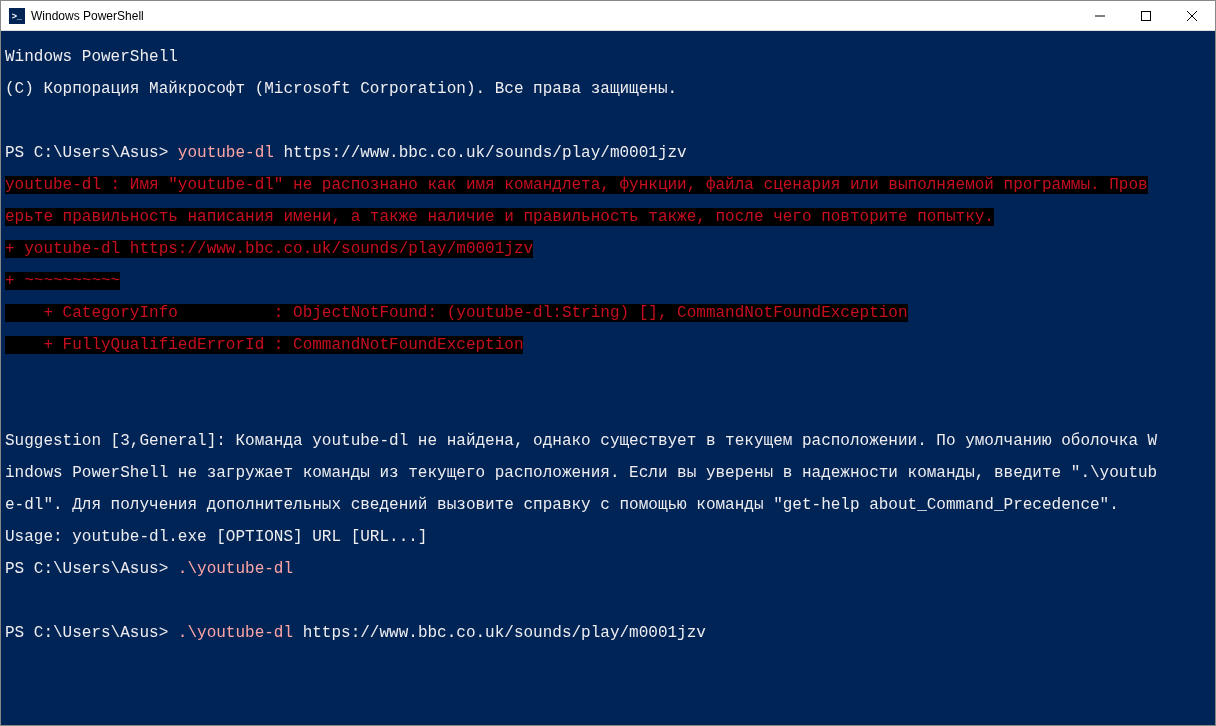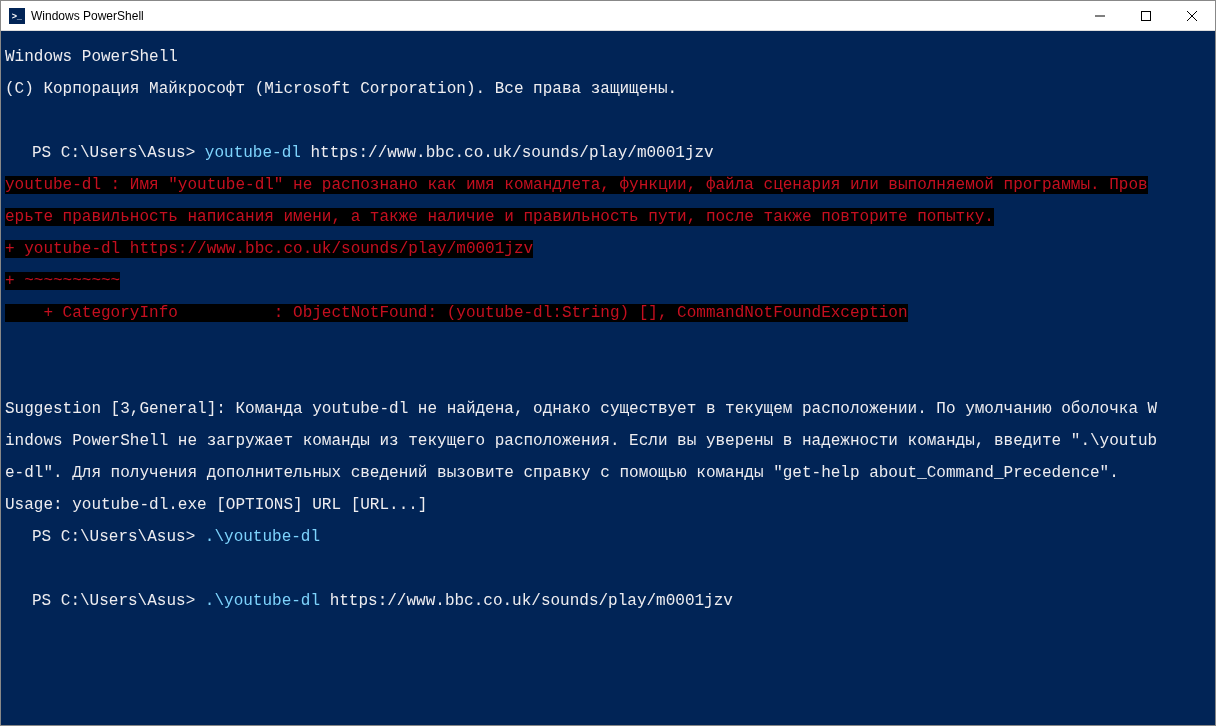--- a/index.html
+++ b/index.html
@@ -67,22 +67,22 @@
       background: #012456;
       color: #eeedf0;
       font-family: Consolas, 'Courier New', monospace;
       font-size: 16px;
       line-height: 16px;
       padding: 2px 4px;
       white-space: pre;
       overflow: hidden;
     }
     .line { display: block; }
-    .prompt { color: #eeedf0; margin-left: 27px; }
-    .cmd-yellow { color: #7dd3fc; }
+    .prompt { color: #eeedf0; }
+    .cmd-yellow { color: #fca5a5; }
     .err-red { color: #c50f1f; background: #000; }
   </style>
 </head>
 <body>
 
 <div class="window">
   <div class="titlebar">
     <div class="titlebar-left">
       <div class="titlebar-icon">&gt;_</div>
       <span class="titlebar-text">Windows PowerShell</span>
@@ -106,24 +106,25 @@
       </div>
     </div>
   </div>
 
   <div class="terminal">
 <span class="line">Windows PowerShell</span>
 <span class="line">(C) Корпорация Майкрософт (Microsoft Corporation). Все права защищены.</span>
 <span class="line"> </span>
 <span class="line"><span class="prompt">PS C:\Users\Asus&gt; </span><span class="cmd-yellow">youtube-dl </span><span>https://www.bbc.co.uk/sounds/play/m0001jzv</span></span>
 <span class="line"><span class="err-red">youtube-dl : Имя "youtube-dl" не распознано как имя командлета, функции, файла сценария или выполняемой программы. Пров</span></span>
-<span class="line"><span class="err-red">ерьте правильность написания имени, а также наличие и правильность пути, после также повторите попытку.</span></span>
+<span class="line"><span class="err-red">ерьте правильность написания имени, а также наличие и правильность также, после чего повторите попытку.</span></span>
 <span class="line"><span class="err-red">+ youtube-dl https://www.bbc.co.uk/sounds/play/m0001jzv</span></span>
 <span class="line"><span class="err-red">+ ~~~~~~~~~~</span></span>
 <span class="line"><span class="err-red">    + CategoryInfo          : ObjectNotFound: (youtube-dl:String) [], CommandNotFoundException</span></span>
+<span class="line"><span class="err-red">    + FullyQualifiedErrorId : CommandNotFoundException</span></span>
 <span class="line"> </span>
 <span class="line"> </span>
 <span class="line">Suggestion [3,General]: Команда youtube-dl не найдена, однако существует в текущем расположении. По умолчанию оболочка W</span>
 <span class="line">indows PowerShell не загружает команды из текущего расположения. Если вы уверены в надежности команды, введите ".\youtub</span>
 <span class="line">e-dl". Для получения дополнительных сведений вызовите справку с помощью команды "get-help about_Command_Precedence".</span>
 <span class="line">Usage: youtube-dl.exe [OPTIONS] URL [URL...]</span>
 <span class="line"><span class="prompt">PS C:\Users\Asus&gt; </span><span class="cmd-yellow">.\youtube-dl</span></span>
 <span class="line"> </span>
 <span class="line"><span class="prompt">PS C:\Users\Asus&gt; </span><span class="cmd-yellow">.\youtube-dl </span><span>https://www.bbc.co.uk/sounds/play/m0001jzv</span></span>
 

